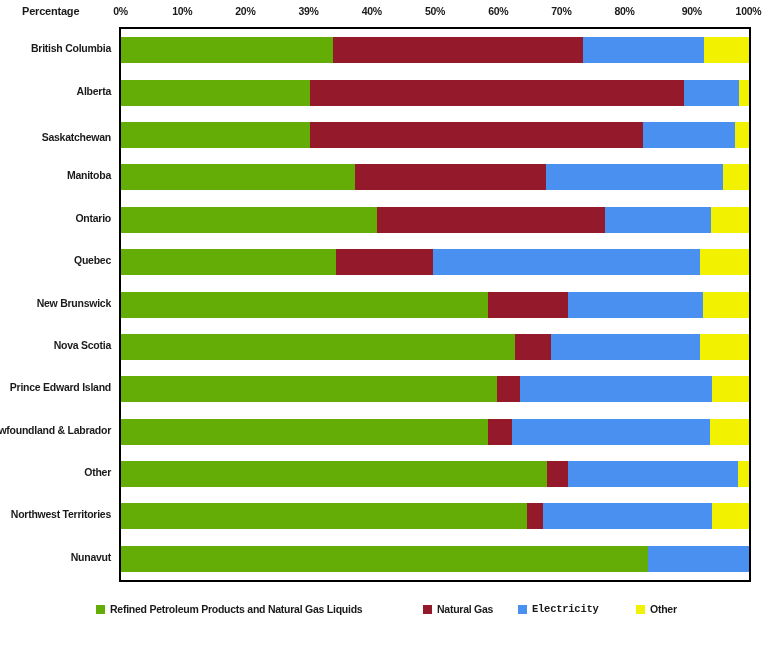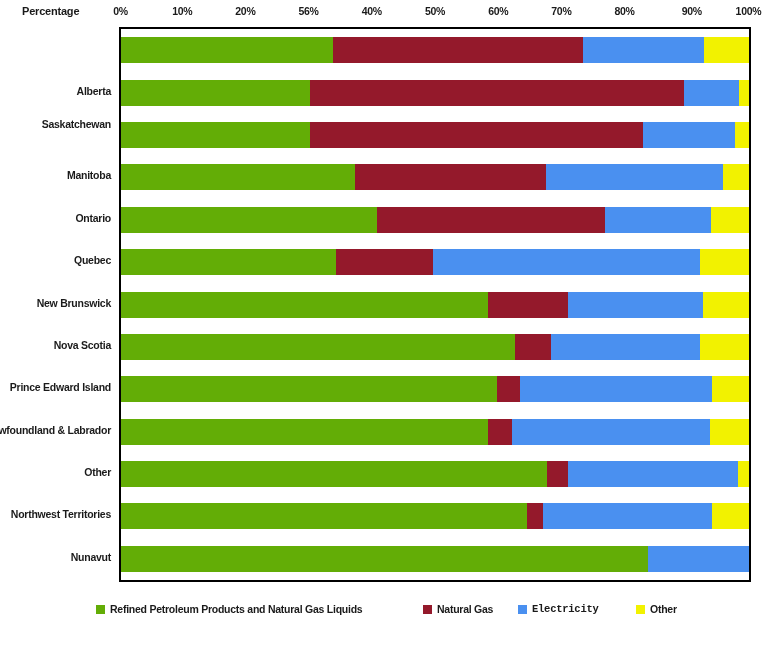--- a/index.html
+++ b/index.html
@@ -135,34 +135,35 @@
 <body>
 
 <div class="chart-root">
 
   <div class="axis-header">
     <div class="y-axis-title">Percentage</div>
     <div class="x-tick-labels" id="x-tick-labels">
         <div class="x-tick-label" style="left: 0%; transform: translateX(-40%);">0%</div>
         <div class="x-tick-label" style="left: 10%;">10%</div>
         <div class="x-tick-label" style="left: 20%;">20%</div>
-        <div class="x-tick-label" style="left: 30%;">56%</div>
+        <div class="x-tick-label" style="left: 30%;">39%</div>
         <div class="x-tick-label" style="left: 40%;">40%</div>
         <div class="x-tick-label" style="left: 50%;">50%</div>
         <div class="x-tick-label" style="left: 60%;">60%</div>
         <div class="x-tick-label" style="left: 70%;">70%</div>
         <div class="x-tick-label" style="left: 80%;">80%</div>
         <div class="x-tick-label" style="left: 90%; padding-left: 8px;">90%</div>
         <div class="x-tick-label" style="left: 100%; transform: translateX(-60%);">100%</div>
       </div>
   </div>
 
   <div class="cat-labels" id="cat-labels">
+      <div class="cat-label" style="top: 8.19231px;">British Columbia</div>
       <div class="cat-label" style="top: 50.5769px;">Alberta</div>
-      <div class="cat-label" style="top: 84px;">Saskatchewan</div>
+      <div class="cat-label" style="top: 97px;">Saskatchewan</div>
       <div class="cat-label" style="top: 135.346px;">Manitoba</div>
       <div class="cat-label" style="top: 177.731px;">Ontario</div>
       <div class="cat-label" style="top: 220.115px;">Quebec</div>
       <div class="cat-label" style="top: 262.5px;">New Brunswick</div>
       <div class="cat-label" style="top: 304.885px;">Nova Scotia</div>
       <div class="cat-label" style="top: 347.269px; text-align: right;">Prince Edward Island</div>
       <div class="cat-label" style="top: 389.654px;">Newfoundland &amp; Labrador</div>
       <div class="cat-label" style="top: 432.038px;">Other</div>
       <div class="cat-label" style="top: 474.423px;">Northwest Territories</div>
       <div class="cat-label" style="top: 516.808px;">Nunavut</div>

